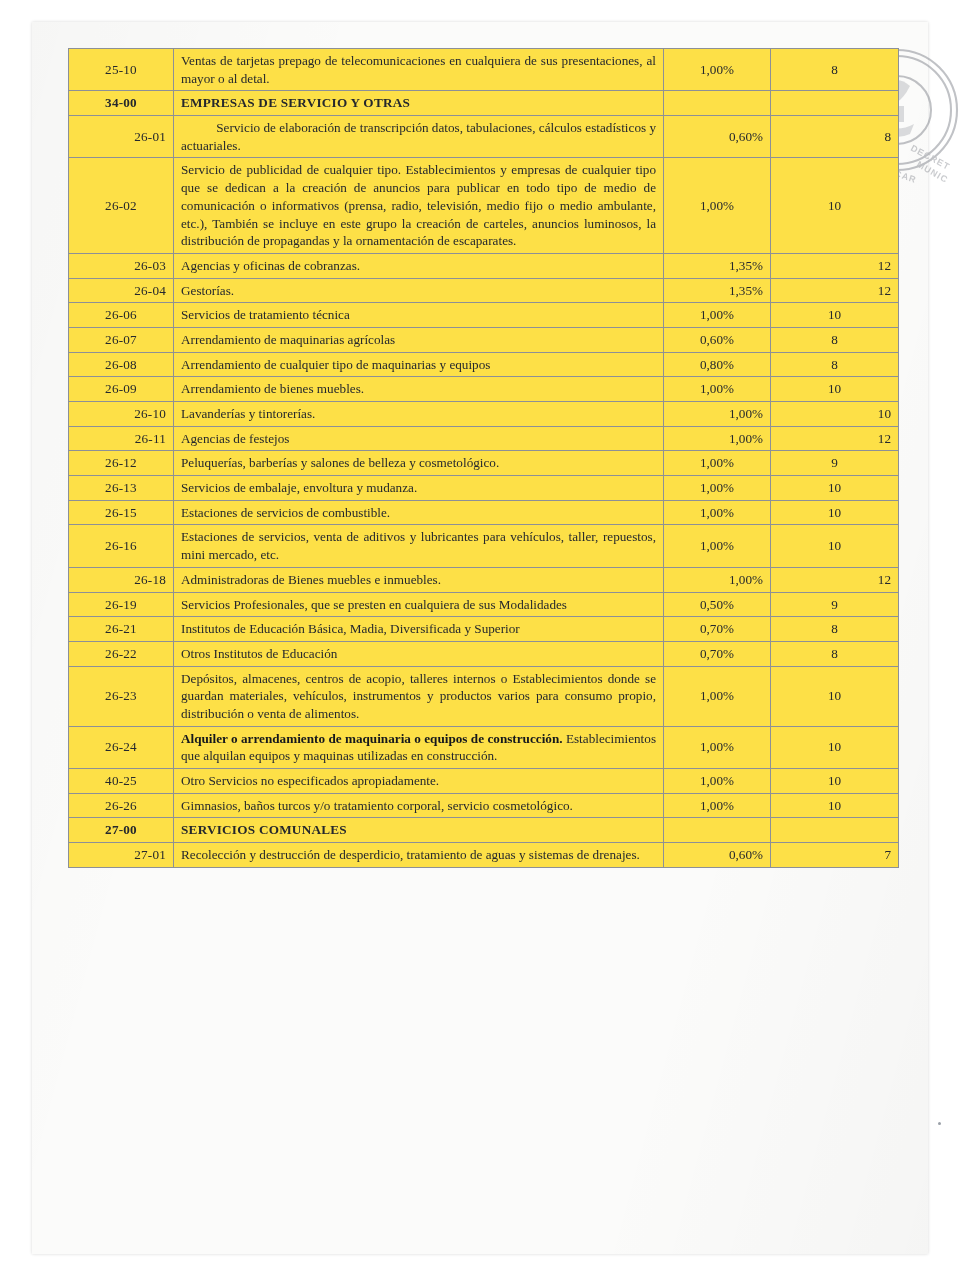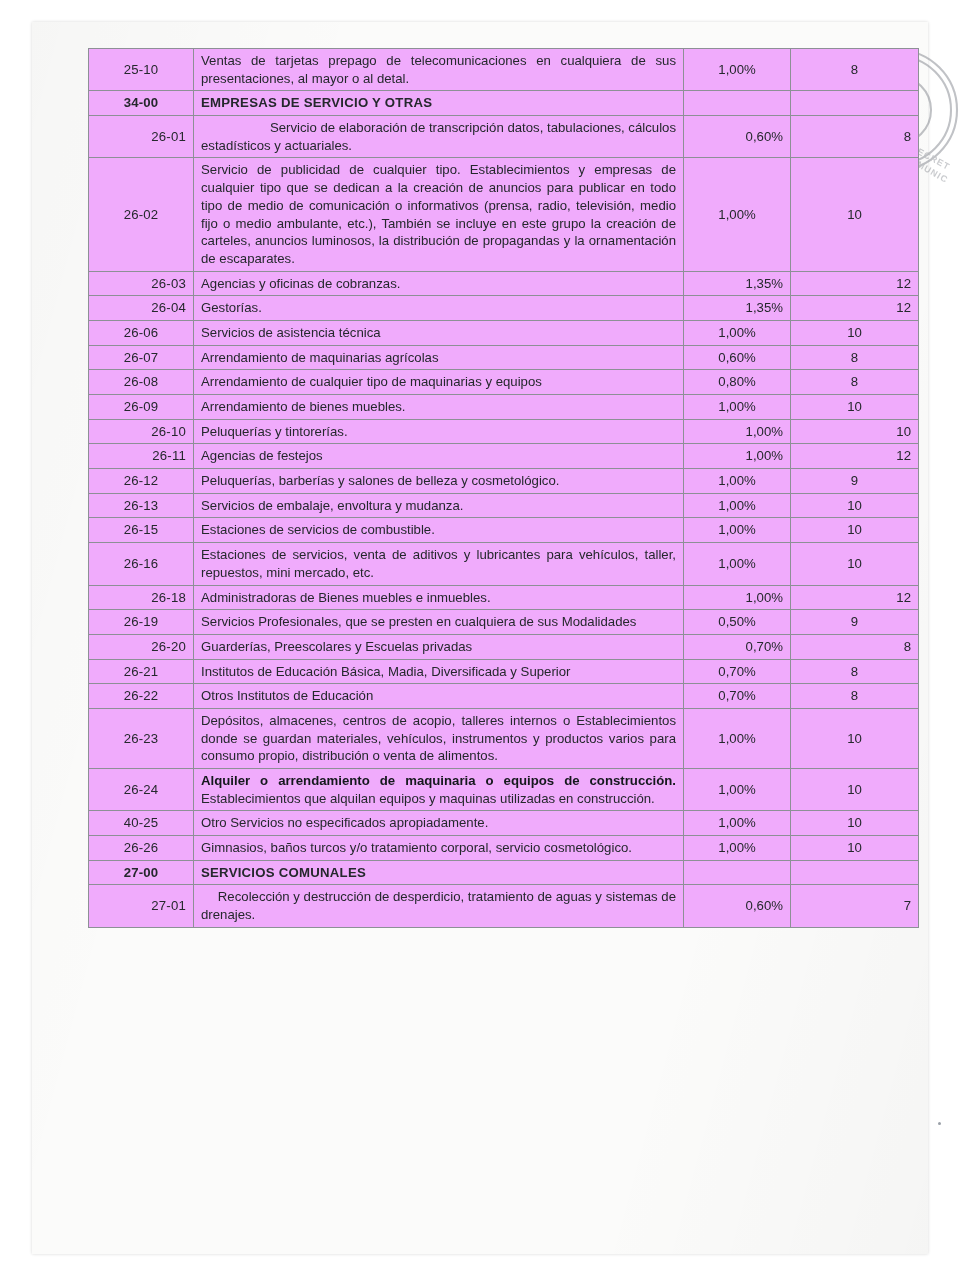--- a/index.html
+++ b/index.html
@@ -30,26 +30,27 @@
     position:absolute;
     inset:0;
     background:
       linear-gradient(105deg, rgba(0,0,0,0.018) 0%, rgba(0,0,0,0) 28%, rgba(0,0,0,0) 72%, rgba(0,0,0,0.022) 100%);
     pointer-events:none;
   }
 
   
   #tariff-table {
     position: absolute;
-    left: 88px;
+    left: 68px;
     top: 48px;
     width: 830px;
     border-collapse: collapse;
     table-layout: fixed;
-    background: #f0abfc;
+    background: #fde047;
+    font-family: Liberation Serif, serif;
   }
   #tariff-table td {
     border: 1px solid #8d9096;
     padding: 3px 7px;
     vertical-align: middle;
     font-size: 13.2px;
     line-height: 1.34;
     color: #25282d;
   }
   col.c-code  { width: 105px; }
@@ -192,21 +193,21 @@
         <td class="num ink-light">12</td>
       </tr>
       <tr>
         <td class="code ink-light">26-04</td>
         <td class="desc ink-light">Gestorías.</td>
         <td class="pct ink-light">1,35%</td>
         <td class="num ink-light">12</td>
       </tr>
       <tr>
         <td class="code ink-normal">26-06</td>
-        <td class="desc ink-normal">Servicios de asistencia técnica</td>
+        <td class="desc ink-normal">Servicios de tratamiento técnica</td>
         <td class="pct ink-normal">1,00%</td>
         <td class="num ink-normal">10</td>
       </tr>
       <tr>
         <td class="code ink-normal">26-07</td>
         <td class="desc ink-normal">Arrendamiento de maquinarias agrícolas</td>
         <td class="pct ink-normal">0,60%</td>
         <td class="num ink-normal">8</td>
       </tr>
       <tr>
@@ -216,21 +217,21 @@
         <td class="num ink-normal">8</td>
       </tr>
       <tr>
         <td class="code ink-normal">26-09</td>
         <td class="desc ink-normal">Arrendamiento de bienes muebles.</td>
         <td class="pct ink-normal">1,00%</td>
         <td class="num ink-normal">10</td>
       </tr>
       <tr>
         <td class="code ink-light">26-10</td>
-        <td class="desc ink-light">Peluquerías y tintorerías.</td>
+        <td class="desc ink-light">Lavanderías y tintorerías.</td>
         <td class="pct ink-light">1,00%</td>
         <td class="num ink-light">10</td>
       </tr>
       <tr>
         <td class="code ink-light">26-11</td>
         <td class="desc ink-light">Agencias de festejos</td>
         <td class="pct ink-light">1,00%</td>
         <td class="num ink-light">12</td>
       </tr>
       <tr>
@@ -261,26 +262,20 @@
         <td class="code ink-light">26-18</td>
         <td class="desc ink-light">Administradoras de Bienes muebles e inmuebles.</td>
         <td class="pct ink-light">1,00%</td>
         <td class="num ink-light">12</td>
       </tr>
       <tr>
         <td class="code ink-faint">26-19</td>
         <td class="desc ink-faint">Servicios Profesionales, que se presten en cualquiera de sus Modalidades</td>
         <td class="pct ink-faint">0,50%</td>
         <td class="num ink-faint">9</td>
-      </tr>
-      <tr>
-        <td class="code ink-light">26-20</td>
-        <td class="desc ink-light">Guarderías, Preescolares y Escuelas privadas</td>
-        <td class="pct ink-light">0,70%</td>
-        <td class="num ink-light">8</td>
       </tr>
       <tr>
         <td class="code ink-normal">26-21</td>
         <td class="desc ink-normal">Institutos de Educación Básica, Madia, Diversificada y Superior</td>
         <td class="pct ink-normal">0,70%</td>
         <td class="num ink-normal">8</td>
       </tr>
       <tr>
         <td class="code ink-normal">26-22</td>
         <td class="desc ink-normal">Otros Institutos de Educación</td>

